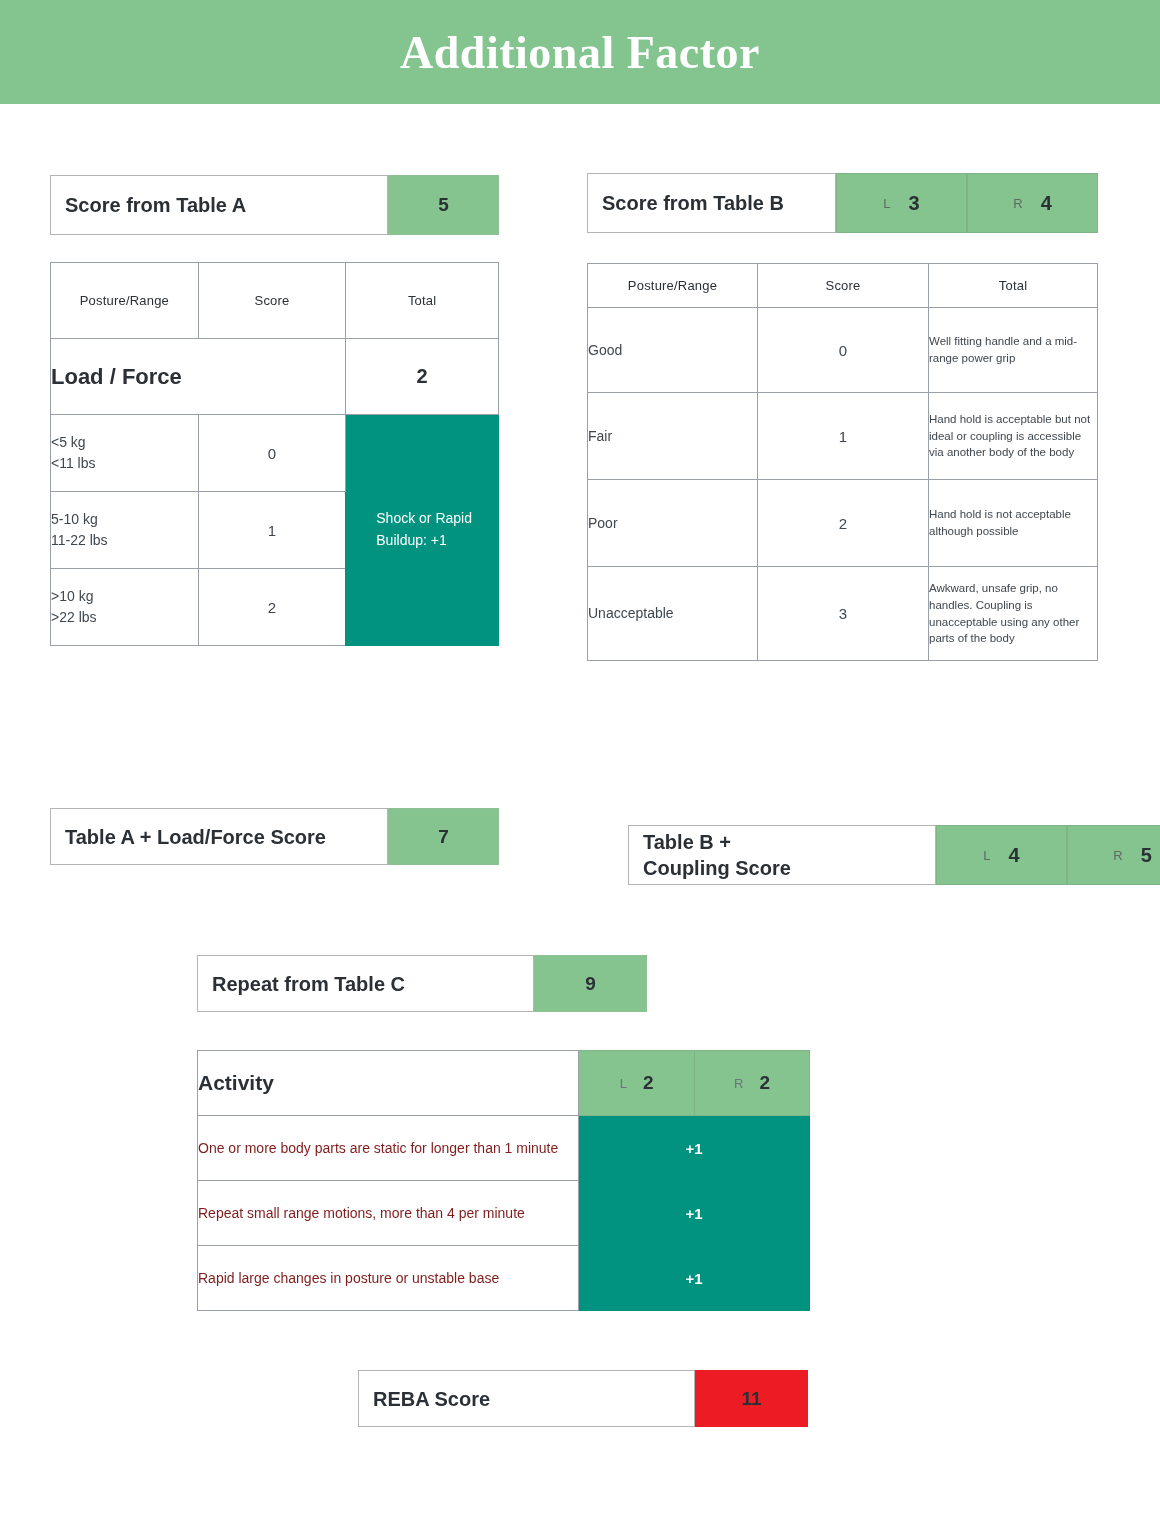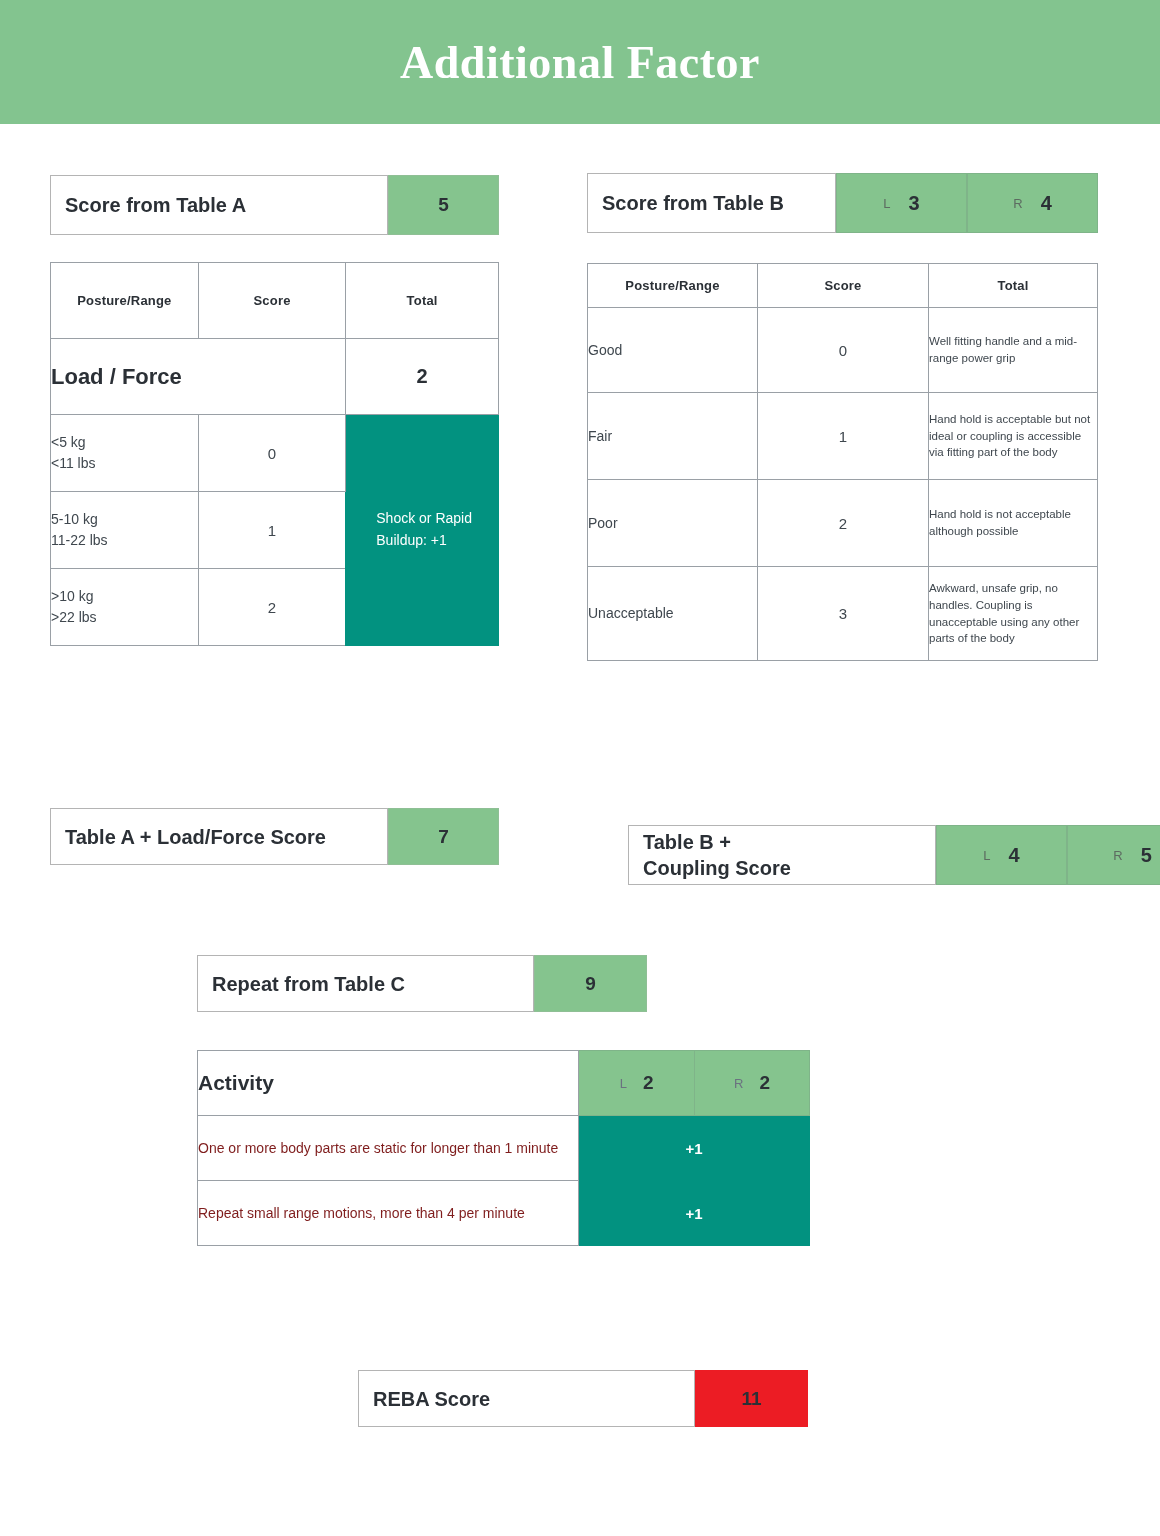--- a/index.html
+++ b/index.html
@@ -14,21 +14,21 @@
     color: #2b3036;
     position: relative;
     overflow: hidden;
   }
 
   
   .banner {
     position: absolute;
     left: 0; top: 0;
     width: 1160px;
-    height: 124px;
+    height: 104px;
     background: #83c48f;
     display: flex;
     align-items: center;
     justify-content: center;
   }
   .banner-title {
     font-family: "Liberation Serif", serif;
     font-weight: bold;
     font-size: 46px;
     color: #ffffff;
@@ -101,21 +101,21 @@
     background: #ffffff;
   }
   .dtable td, .dtable th {
     border: 1px solid #9aa0a6;
     box-sizing: border-box;
     vertical-align: middle;
     padding: 0;
   }
   .th-cell {
     font-size: 13px;
-    font-weight: bold;
+    font-weight: normal;
     text-align: center;
     color: #2b3036;
     letter-spacing: 0.2px;
   }
   .section-title {
     font-size: 22px;
     font-weight: bold;
     color: #2b3036;
     padding-left: 16px;
   }
@@ -253,21 +253,21 @@
     <td class="th-cell" colspan="2" style="width:170px;">Total</td>
   </tr>
   <tr>
     <td class="range-cell" style="height:85px;">Good</td>
     <td class="score-cell">0</td>
     <td class="desc-cell" colspan="2">Well fitting handle and a mid-range power grip</td>
   </tr>
   <tr>
     <td class="range-cell" style="height:87px;">Fair</td>
     <td class="score-cell">1</td>
-    <td class="desc-cell" colspan="2">Hand hold is acceptable but not ideal or coupling is accessible via fitting part of the body</td>
+    <td class="desc-cell" colspan="2">Hand hold is acceptable but not ideal or coupling is accessible via another body of the body</td>
   </tr>
   <tr>
     <td class="range-cell" style="height:87px;">Poor</td>
     <td class="score-cell">2</td>
     <td class="desc-cell" colspan="2">Hand hold is not acceptable although possible</td>
   </tr>
   <tr>
     <td class="range-cell" style="height:94px;">Unacceptable</td>
     <td class="score-cell">3</td>
     <td class="desc-cell" colspan="2">Awkward, unsafe grip, no handles. Coupling is unacceptable using any other parts of the body</td>
@@ -316,19 +316,23 @@
     </td>
   </tr>
   <tr>
     <td class="act-desc" style="height:65px;">One or more body parts are static for longer than 1 minute</td>
     <td class="act-plus" colspan="2">+1</td>
   </tr>
   <tr>
     <td class="act-desc" style="height:65px;">Repeat small range motions, more than 4 per minute</td>
     <td class="act-plus" colspan="2">+1</td>
   </tr>
+  <tr>
+    <td class="act-desc" style="height:65px;">Rapid large changes in posture or unstable base</td>
+    <td class="act-plus" colspan="2">+1</td>
+  </tr>
 </tbody>
   </table>
 
 <div class="score-bar" style="left:358px; top:1370px; width:450px; height:57px;">
   <div class="sb-label">REBA Score</div>
   <div class="sb-val red" style="width:113px;">11</div>
 </div>
 
 </body></html>

